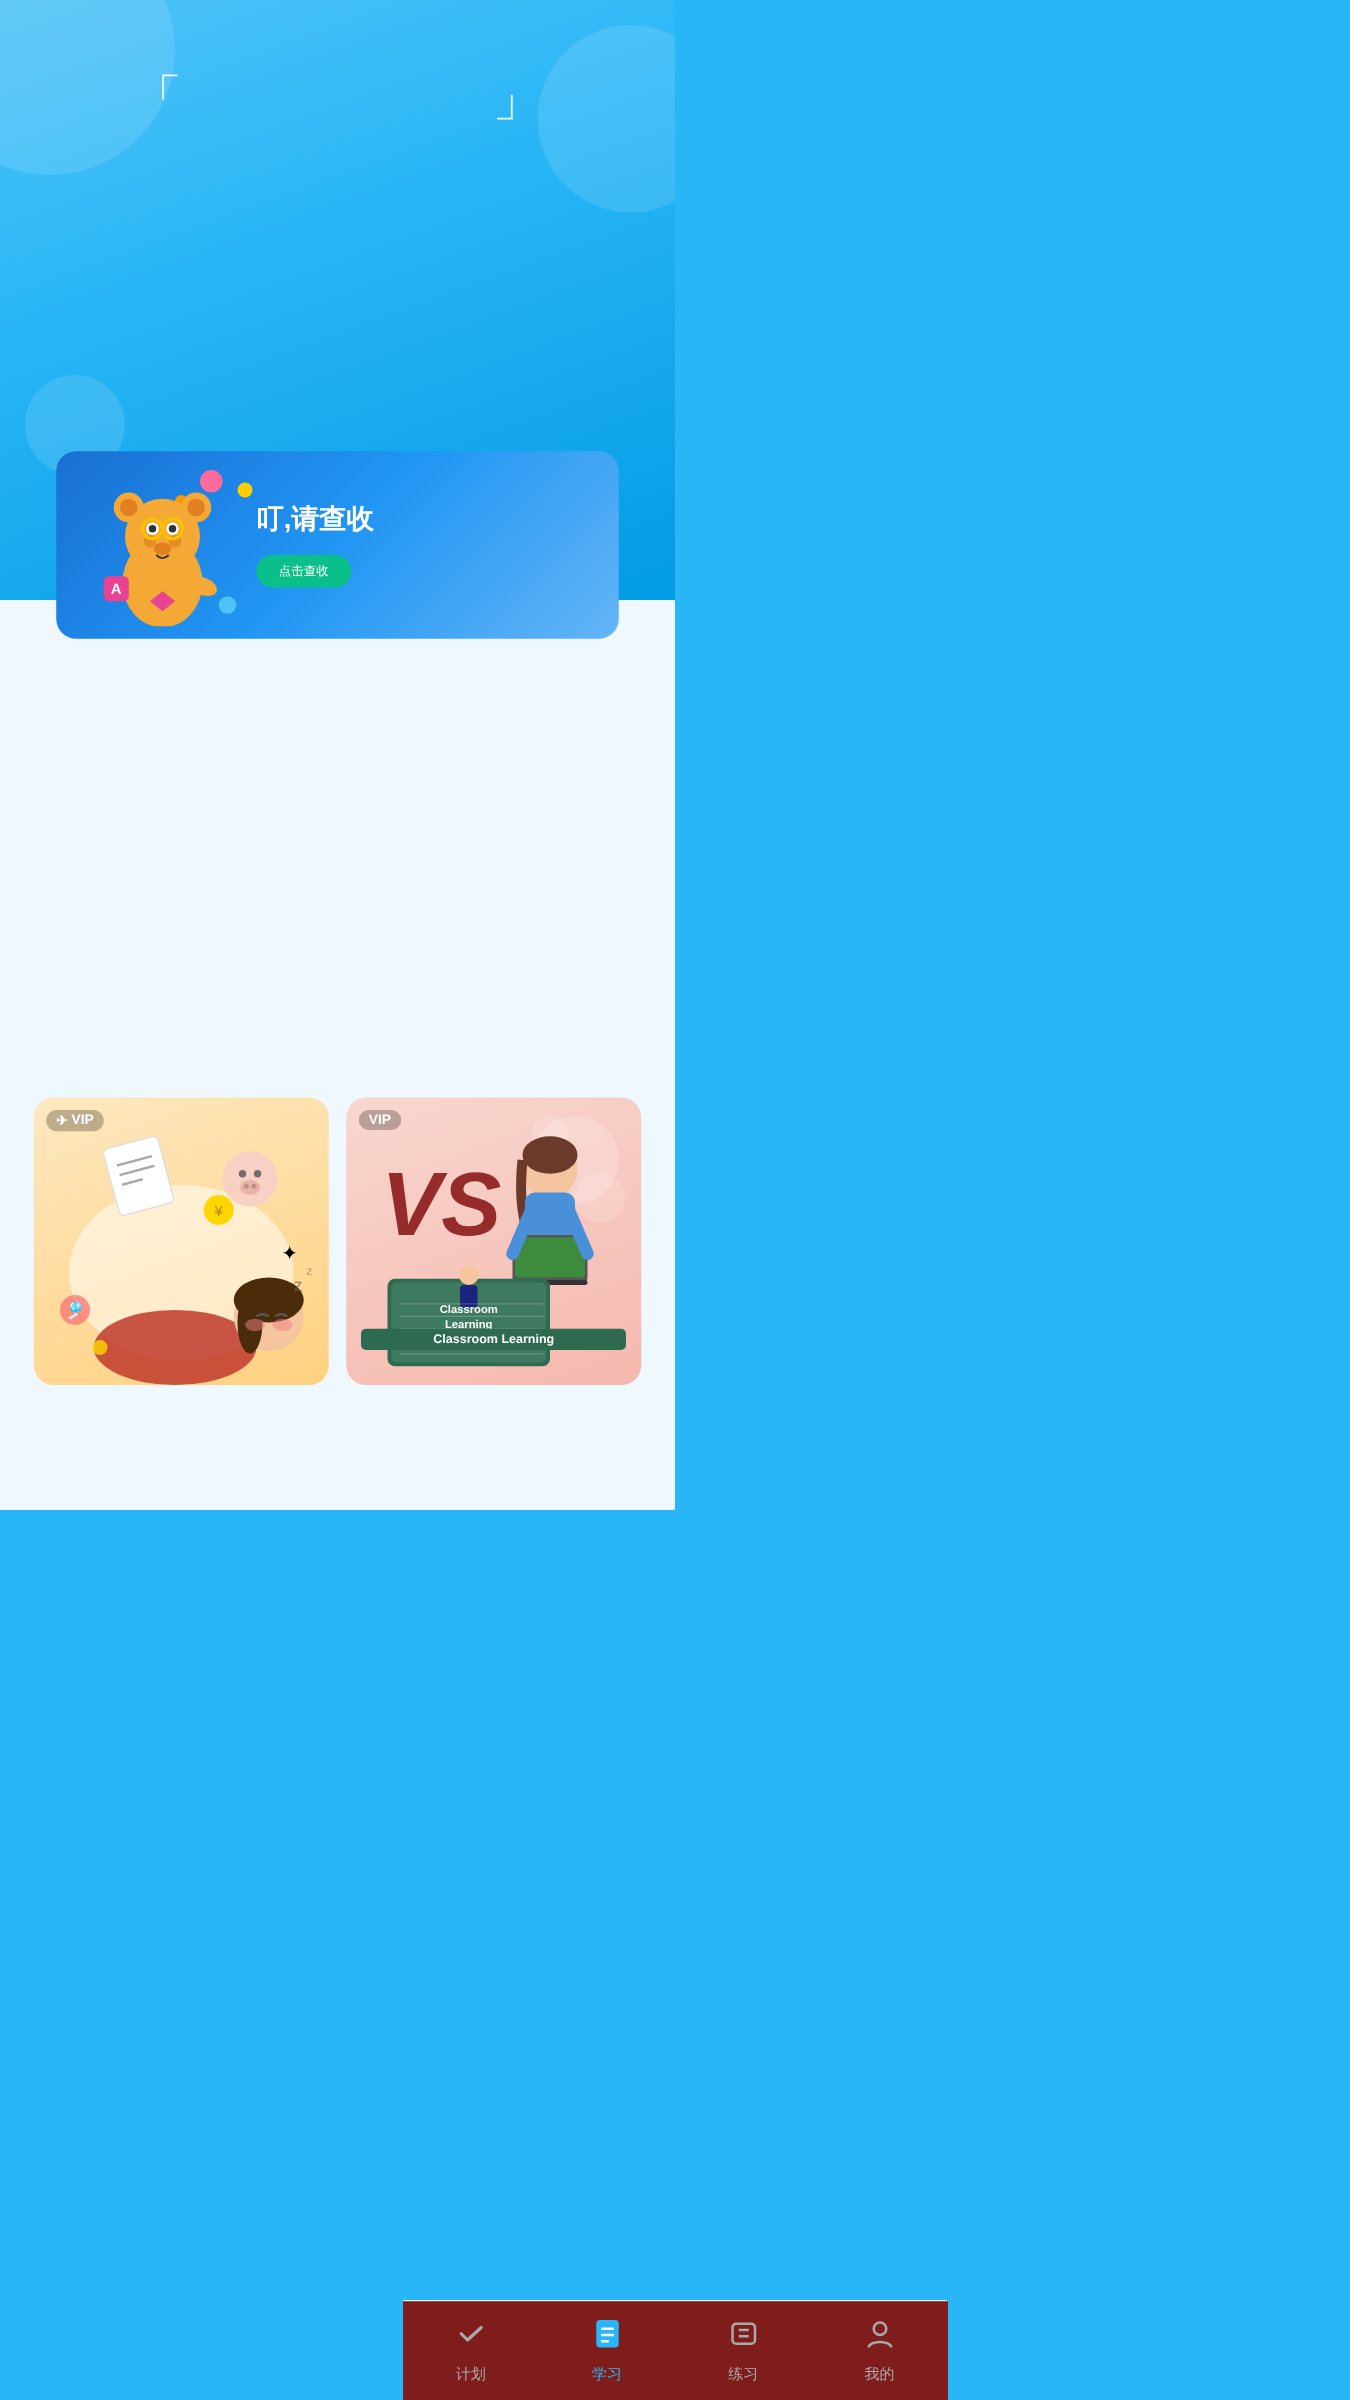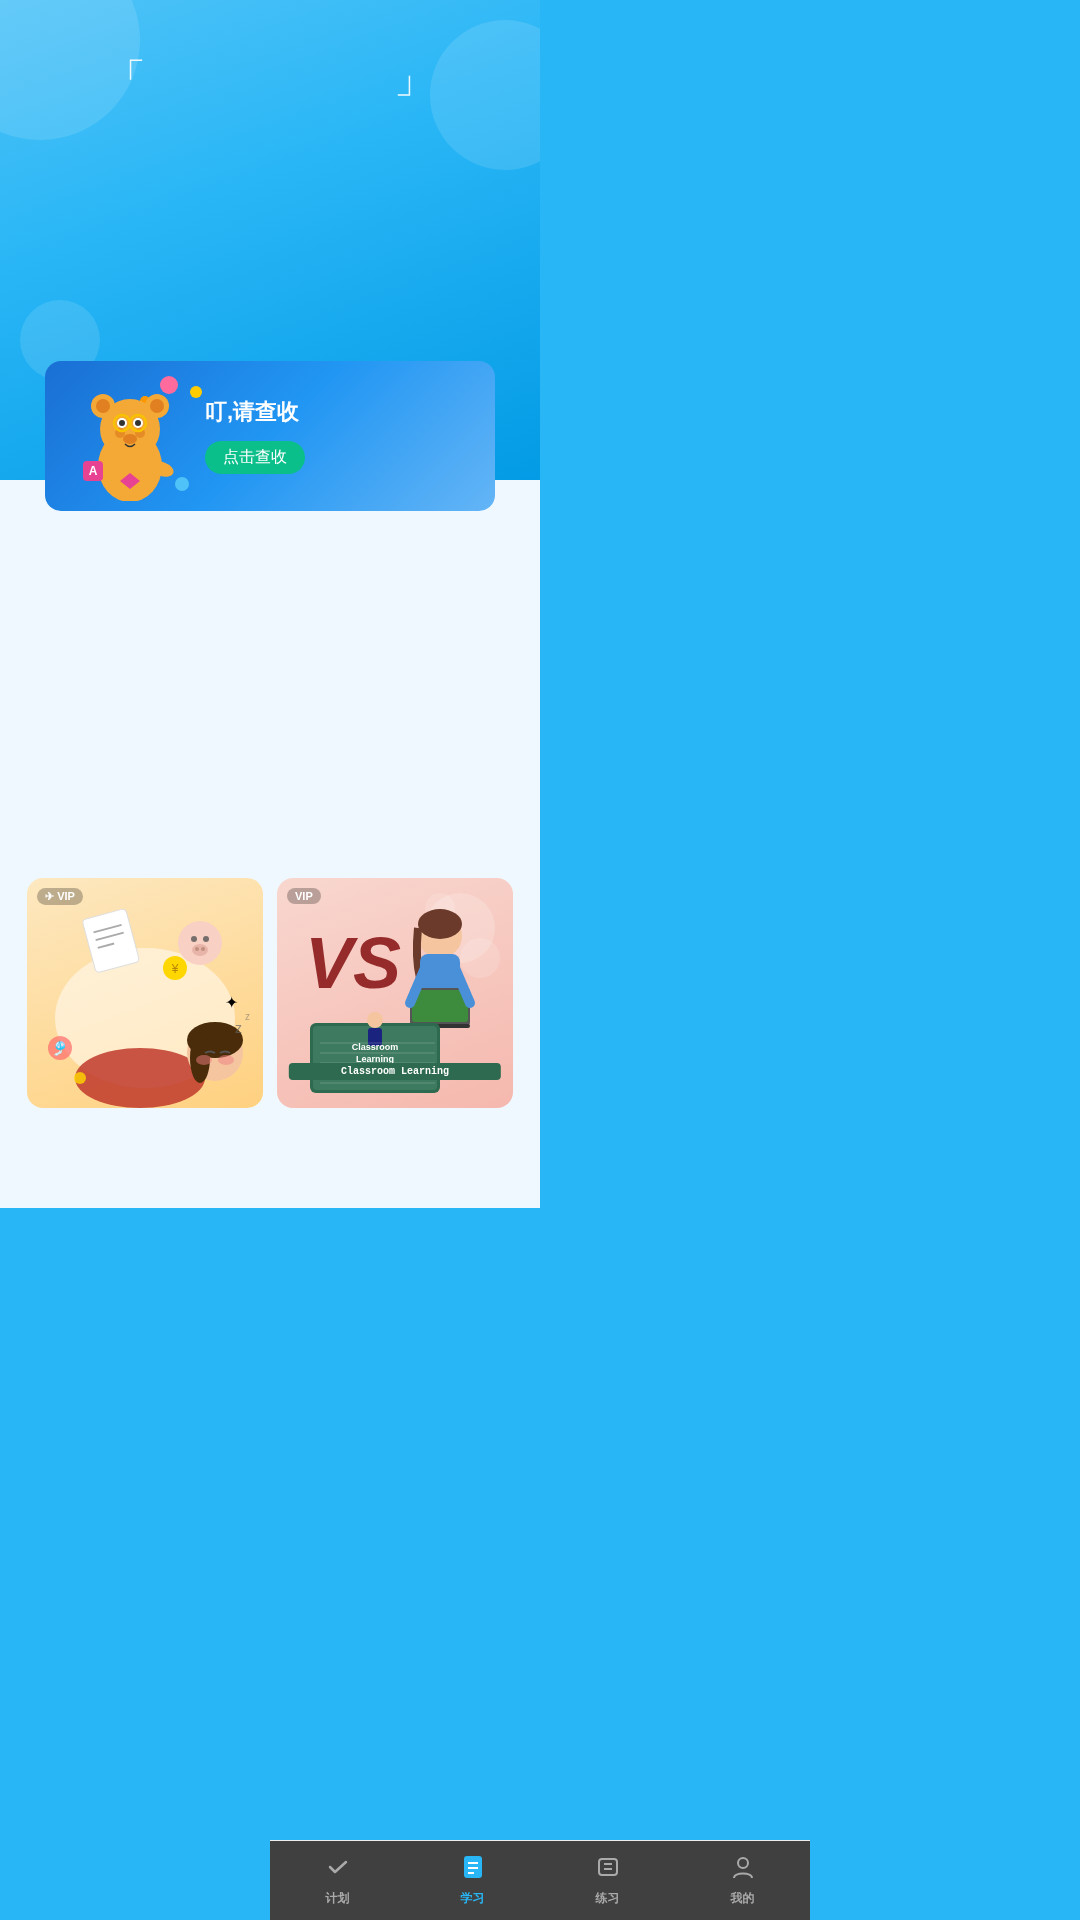--- a/index.html
+++ b/index.html
@@ -135,21 +135,21 @@
       font-weight: bold;
       line-height: 1.3;
       margin-bottom: 14px;
     }
     .banner-btn {
       display: inline-block;
       background: #0abf8a;
       color: white;
       border-radius: 20px;
       padding: 6px 18px;
-      font-size: 16px;
+      font-size: 10px;
       cursor: pointer;
     }
 
     
     .banner-dots {
       display: flex;
       justify-content: center;
       gap: 6px;
       margin-bottom: 20px;
     }
@@ -269,33 +269,32 @@
       font-weight: bold;
       padding: 2px 8px;
       border-radius: 10px;
       display: flex;
       align-items: center;
       gap: 3px;
     }
 
     
     .bottom-nav {
-      width: 540px;
+      width: 436px;
       height: 80px;
-      background: #404040;
+      background: #7f1d1d;
       display: flex;
       justify-content: space-around;
       align-items: center;
       border-top: 1px solid #eee;
       position: fixed;
       bottom: 0;
       left: 50%;
       transform: translateX(-50%);
       z-index: 100;
-      font-weight: bold;
     }
     .nav-item {
       display: flex;
       flex-direction: column;
       align-items: center;
       gap: 4px;
       cursor: pointer;
       min-width: 80px;
     }
     .nav-icon {
@@ -667,21 +666,21 @@
           <text x="95" y="184" text-anchor="middle" font-size="9" fill="white" font-weight="bold">Learning</text>
 
           <line x1="40" y1="165" x2="155" y2="165" stroke="rgba(255,255,255,0.2)" stroke-width="1"></line>
           <line x1="40" y1="175" x2="155" y2="175" stroke="rgba(255,255,255,0.2)" stroke-width="1"></line>
           <line x1="40" y1="185" x2="155" y2="185" stroke="rgba(255,255,255,0.2)" stroke-width="1"></line>
           <line x1="40" y1="195" x2="155" y2="195" stroke="rgba(255,255,255,0.2)" stroke-width="1"></line>
           <line x1="40" y1="205" x2="155" y2="205" stroke="rgba(255,255,255,0.2)" stroke-width="1"></line>
         </svg>
 
         <div style="position:absolute;bottom:28px;left:50%;transform:translateX(-50%);width:90%;">
-          <div style="background:#2d6a4f;color:white;font-size:10px;font-weight:bold;padding:3px 8px;border-radius:4px;text-align:center;font-family:Liberation Mono, monospace;">Classroom Learning</div>
+          <div style="background:#2d6a4f;color:white;font-size:10px;font-weight:bold;padding:3px 8px;border-radius:4px;text-align:center;">Classroom Learning</div>
         </div>
       </div>
 
     </div>
   </div>
 
   <div style="height:100px;"></div>
 
 </div>
 

